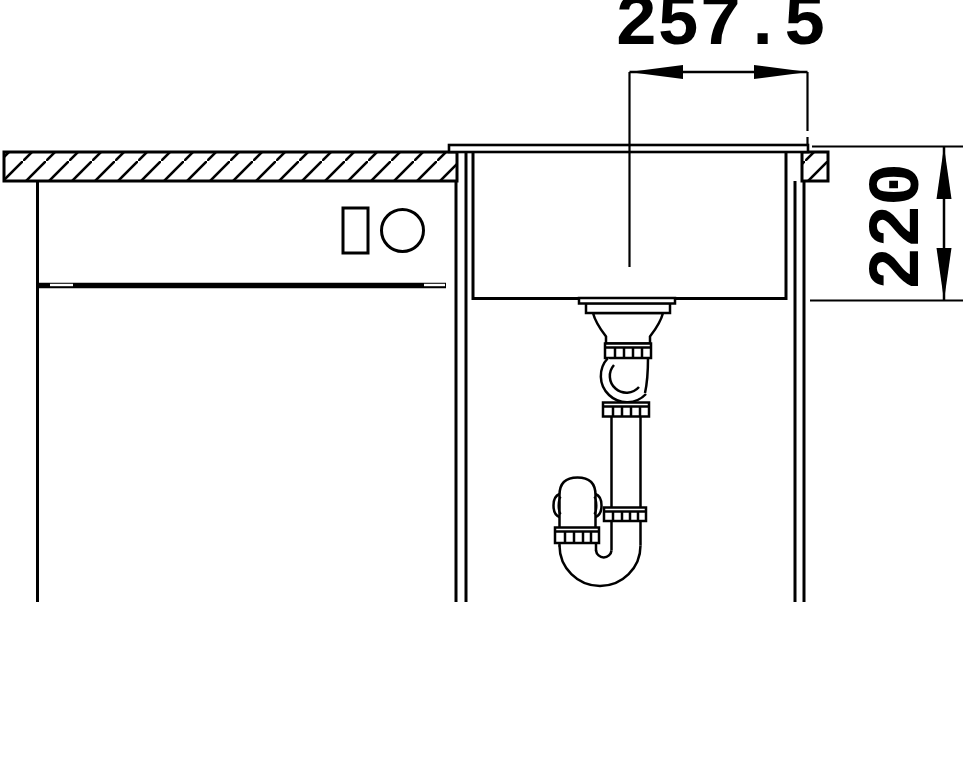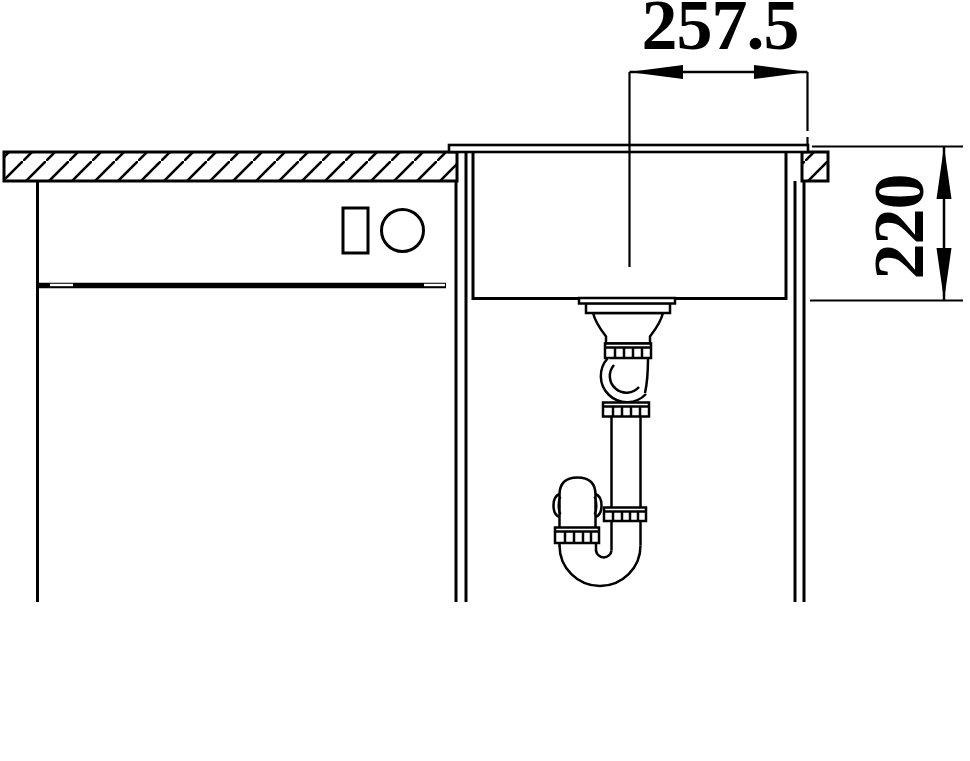--- a/index.html
+++ b/index.html
@@ -1,18 +1,18 @@
 <!DOCTYPE html>
 <html><head>
 <meta charset="utf-8">
 <style>
   html,body{margin:0;padding:0;background:#fff;}
   .stage{
     position:relative;width:970px;height:602px;background:#fff;overflow:hidden;
-    font-family:Liberation Serif, serif;
+    font-family:Liberation Mono, monospace;
     border-radius:9px;
   }
   .stage svg{position:absolute;left:0;top:0;}
   .dim-label{
     position:absolute;color:#000;font-weight:700;font-size:72px;
     letter-spacing:-1px;text-align:center;white-space:nowrap;
   }
   .dim-label.horizontal{left:610px;top:-12px;width:220px;line-height:74px;}
   .dim-label.vertical{
     left:809px;top:190px;width:180px;height:74px;line-height:74px;

